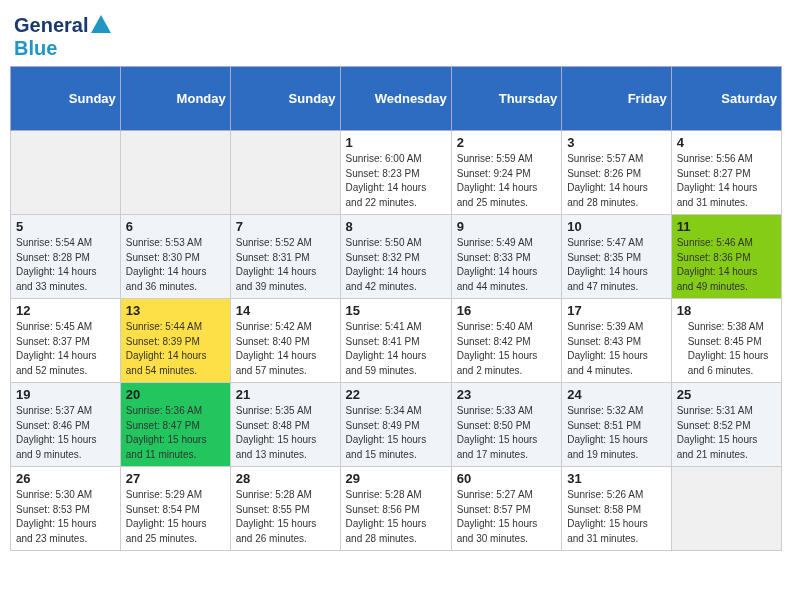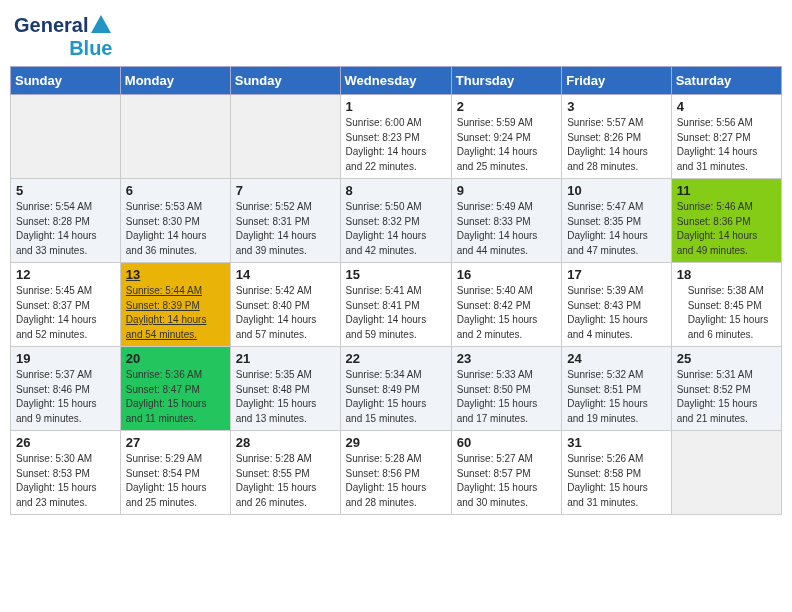--- a/index.html
+++ b/index.html
@@ -13,21 +13,21 @@
     .header {
       display: flex;
       justify-content: space-between;
       align-items: flex-start;
       margin-bottom: 6px;
       padding: 4px 4px 0 4px;
     }
     .logo {
       display: flex;
       flex-direction: column;
-      align-items: flex-end;
+      align-items: flex-start;
     }
     .title-area {
       text-align: right;
     }
     .month-title {
       font-size: 36px;
       font-weight: bold;
       color: #222;
     }
     .location-title {
@@ -37,22 +37,22 @@
     }
     .calendar {
       width: 100%;
       border-collapse: collapse;
     }
     .calendar th {
       background: #2d6cc0;
       color: #fff;
       font-size: 13px;
       font-weight: bold;
-      padding: 6px 4px;
-      text-align: left;
+      padding: 24px 4px;
+      text-align: right;
       border: 1px solid #aac;
     }
     .calendar td {
       vertical-align: top;
       border: 1px solid #ccc;
       padding: 4px 5px;
       width: 113px;
       min-height: 80px;
       background: #fff;
       font-size: 10.5px;
@@ -199,21 +199,21 @@
         </td>
       </tr>
       <tr>
         <td style="background: rgb(255, 255, 255);">
           <span class="day-number">12</span>
           <div class="day-info" style="white-space: pre-line;">Sunrise: 5:45 AM
 Sunset: 8:37 PM
 Daylight: 14 hours
 and 52 minutes.</div>
         </td>
-        <td style="background: #eab308; text-decoration: underline;">
+        <td style="background: #fde047;">
           <span class="day-number">13</span>
           <div class="day-info" style="white-space: pre-line;">Sunrise: 5:44 AM
 Sunset: 8:39 PM
 Daylight: 14 hours
 and 54 minutes.</div>
         </td>
         <td style="background: rgb(255, 255, 255);">
           <span class="day-number">14</span>
           <div class="day-info" style="white-space: pre-line;">Sunrise: 5:42 AM
 Sunset: 8:40 PM

